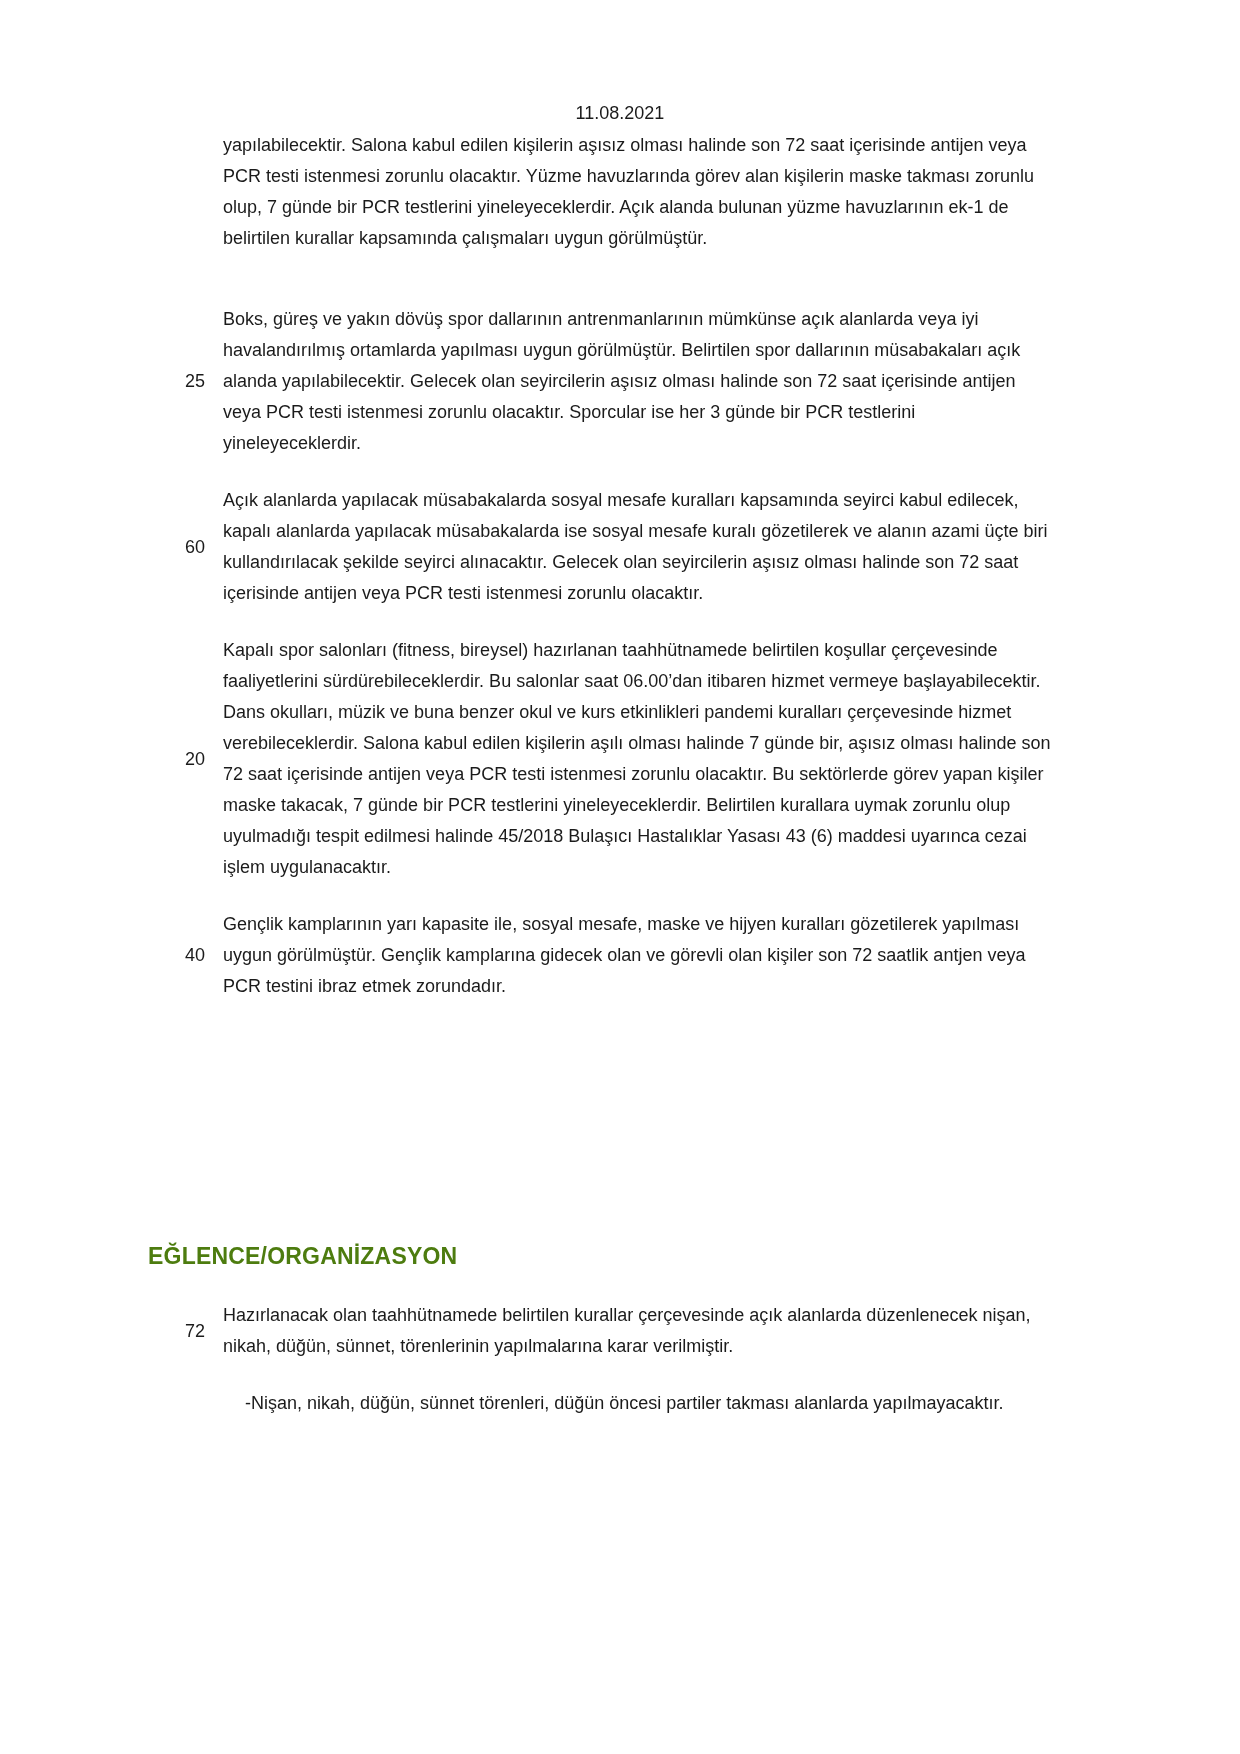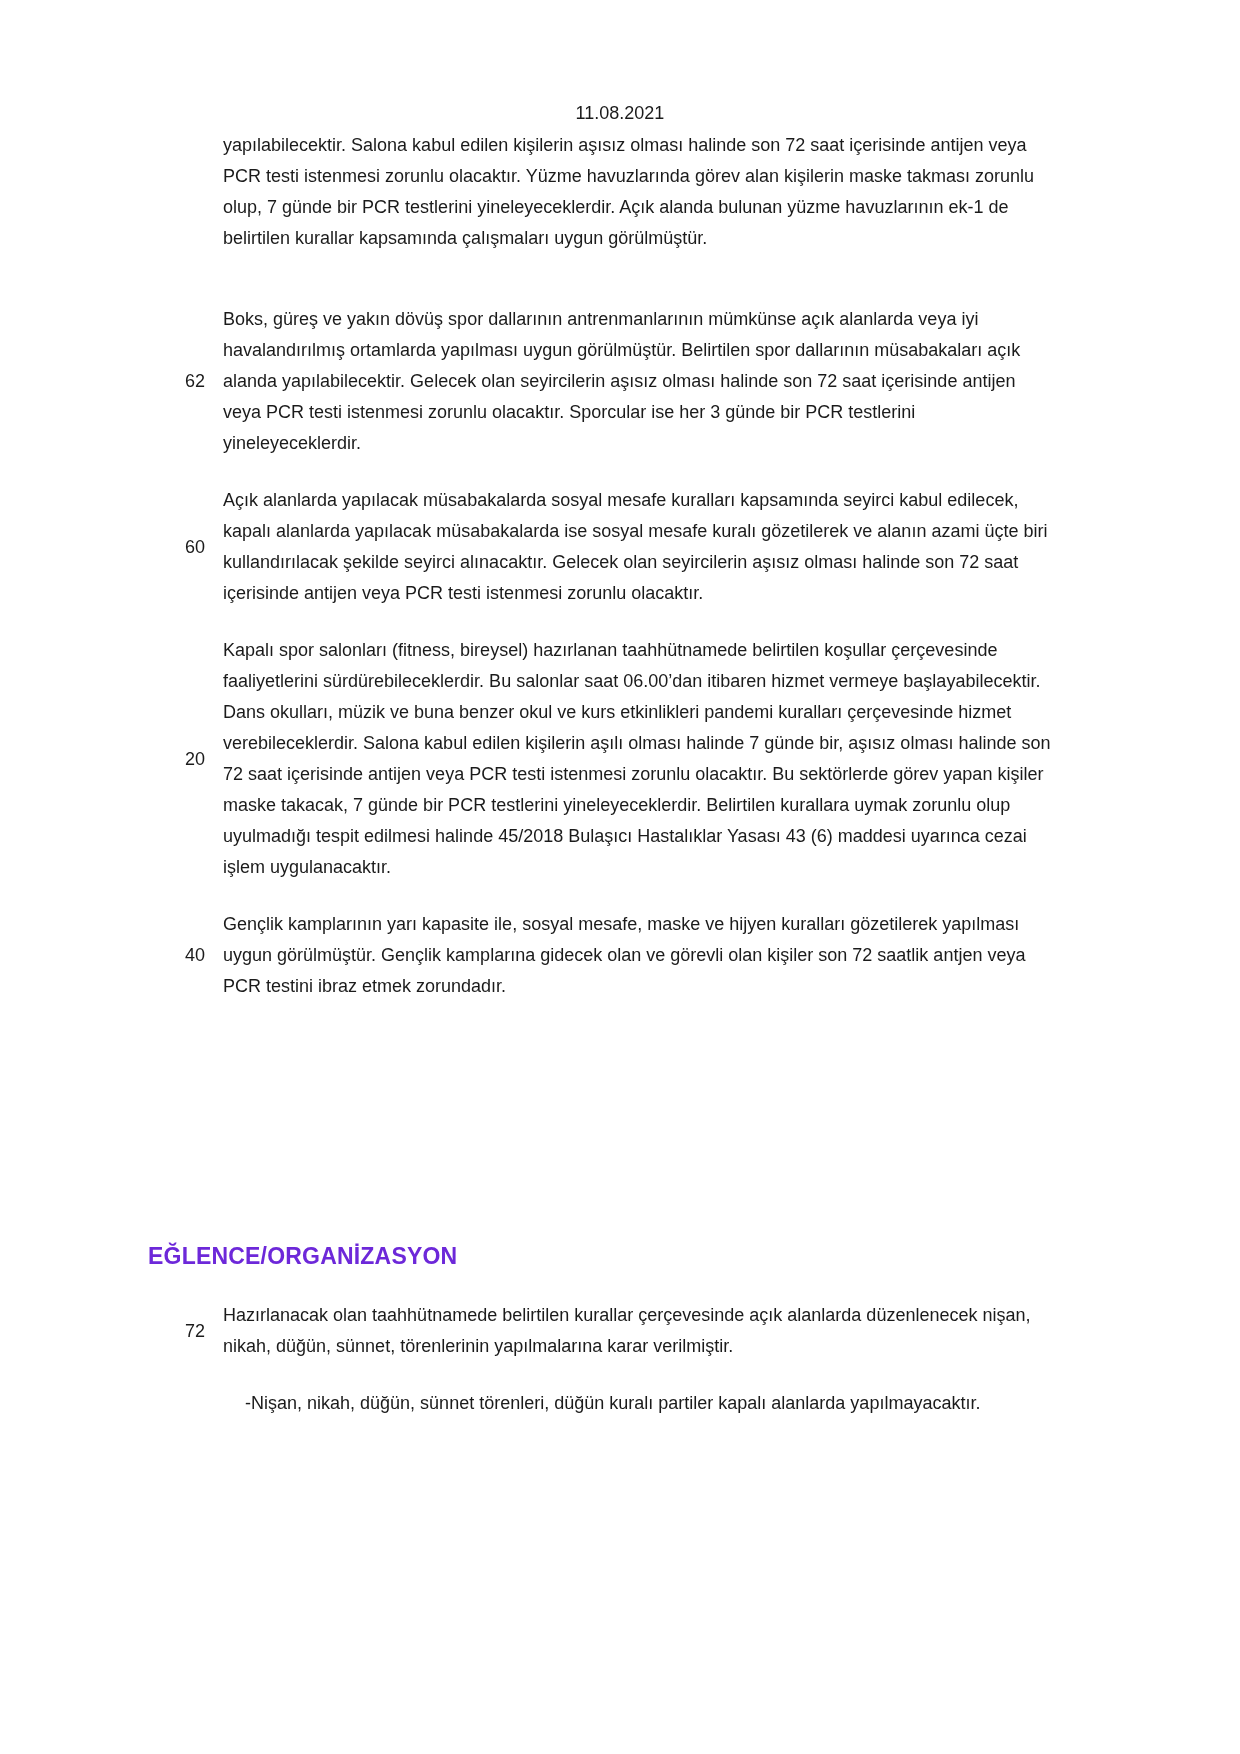--- a/index.html
+++ b/index.html
@@ -49,21 +49,21 @@
   .p-cont {
     margin-bottom: 50px;
   }
   .p-before-heading {
     margin-bottom: 236px;
   }
   .section-heading {
     font-size: 23px;
     line-height: 36px;
     font-weight: 700;
-    color: #6d28d9;
+    color: #4d7c0f;
     margin: 0 0 26px -37px;
     letter-spacing: 0.2px;
   }
   .para.sub .txt {
     margin-left: 22px;
   }
   .page-number {
     position: absolute;
     left: 133px;
     top: 1624px;
@@ -82,21 +82,21 @@
 
   <div class="content">
 
     <div class="para p-cont">
       <div class="num"></div>
       <div class="txt">yapılabilecektir. Salona kabul edilen kişilerin aşısız olması halinde son 72 saat içerisinde antijen veya PCR testi istenmesi zorunlu olacaktır. Yüzme havuzlarında görev alan kişilerin maske takması zorunlu olup,  7 günde bir PCR testlerini yineleyeceklerdir. Açık alanda bulunan yüzme havuzlarının ek-1 de belirtilen kurallar kapsamında çalışmaları uygun görülmüştür.</div>
     </div>
 
 
     <div class="para">
-      <div class="num">62</div>
+      <div class="num">25</div>
       <div class="txt">Boks, güreş ve yakın dövüş spor dallarının antrenmanlarının mümkünse açık alanlarda veya iyi havalandırılmış ortamlarda yapılması uygun görülmüştür. Belirtilen spor dallarının müsabakaları açık alanda yapılabilecektir. Gelecek olan seyircilerin aşısız olması halinde son 72 saat içerisinde antijen veya PCR testi istenmesi zorunlu olacaktır. Sporcular ise her 3 günde bir PCR testlerini yineleyeceklerdir.</div>
     </div>
 
     <div class="para">
       <div class="num">60</div>
       <div class="txt">Açık alanlarda yapılacak müsabakalarda sosyal mesafe kuralları kapsamında seyirci kabul edilecek, kapalı alanlarda yapılacak müsabakalarda ise sosyal mesafe kuralı gözetilerek ve alanın azami üçte biri kullandırılacak şekilde seyirci alınacaktır.  Gelecek olan seyircilerin aşısız olması halinde son 72 saat içerisinde antijen veya PCR testi istenmesi zorunlu olacaktır.</div>
     </div>
 
     <div class="para">
       <div class="num">20</div>
@@ -110,20 +110,20 @@
 
     <div class="section-heading">EĞLENCE/ORGANİZASYON</div>
 
     <div class="para">
       <div class="num">72</div>
       <div class="txt">Hazırlanacak olan taahhütnamede belirtilen kurallar çerçevesinde açık alanlarda düzenlenecek nişan, nikah, düğün, sünnet,  törenlerinin yapılmalarına karar verilmiştir.</div>
     </div>
 
     <div class="para sub">
       <div class="num"></div>
-      <div class="txt">-Nişan, nikah, düğün, sünnet törenleri, düğün kuralı partiler kapalı alanlarda yapılmayacaktır.</div>
+      <div class="txt">-Nişan, nikah, düğün, sünnet törenleri, düğün öncesi partiler takması alanlarda yapılmayacaktır.</div>
     </div>
 
   </div>
 
   <div class="page-number">15</div>
 
 </div>
 
 </body></html>

